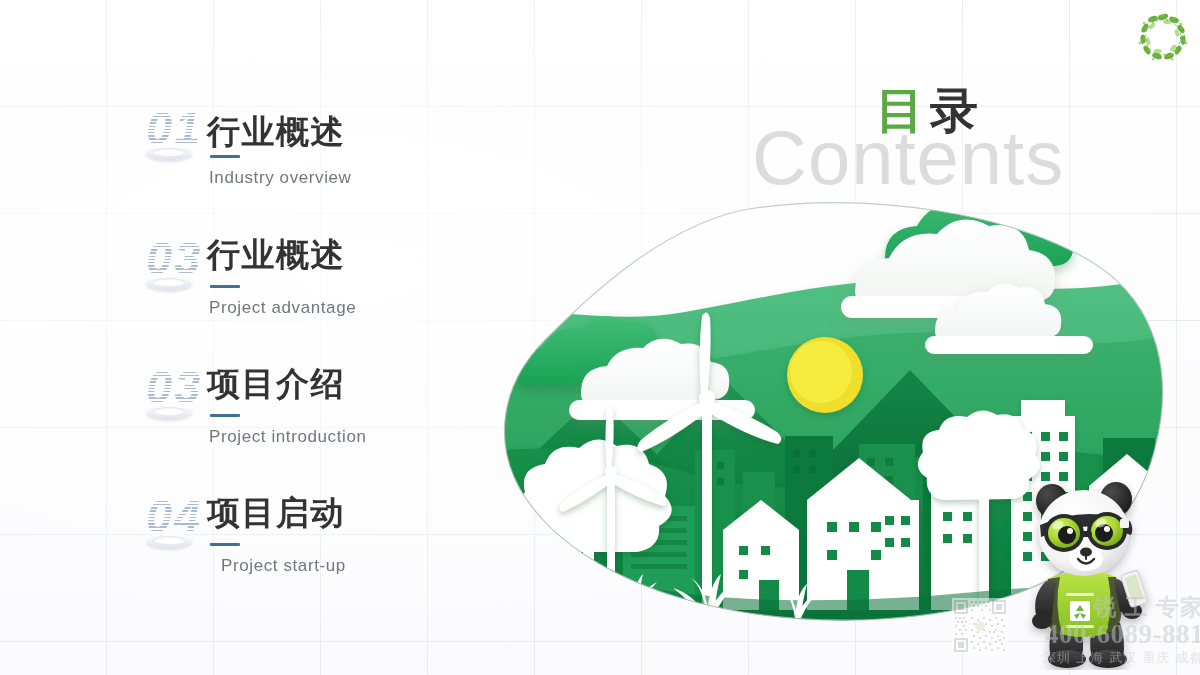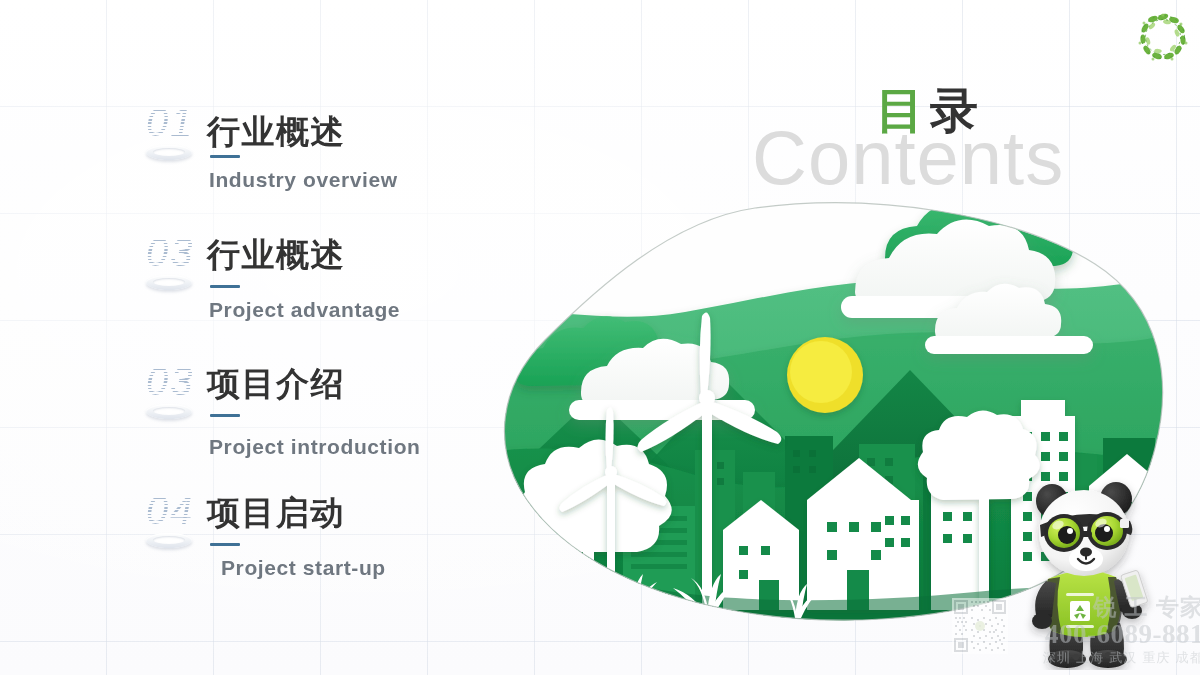--- a/index.html
+++ b/index.html
@@ -64,22 +64,22 @@
   }
   .title-main .cn-green { color:#5ba844; }
   .title-main .cn-dark  { color:#333333; }
 
   
   .toc { position:absolute; left:0; top:0; }
   .toc-item { position:absolute; }
 
   .num {
     position:absolute;
-    font-size:40px;
-    font-weight:400;
+    font-size:47px;
+    font-weight:700;
     font-style:italic;
     letter-spacing:2px;
     color:#c2cedd;
     -webkit-text-stroke:0px;
     background-image:repeating-linear-gradient(
       180deg,
       #aabbd0 0px, #aabbd0 1.4px,
       rgba(255,255,255,0) 1.4px, rgba(255,255,255,0) 3.2px);
     -webkit-background-clip:text;
     background-clip:text;
@@ -113,22 +113,22 @@
     white-space:nowrap;
   }
   .dash {
     position:absolute;
     width:30px; height:3px;
     background:#3f7196;
     border-radius:1px;
   }
   .en-title {
     position:absolute;
-    font-size:21px;
-    font-weight:700;
+    font-size:17px;
+    font-weight:400;
     color:#6f7780;
     letter-spacing:.6px;
     white-space:nowrap;
   }
 
   
   .illo {
     position:absolute; left:455px; top:200px;
     width:720px; height:430px;
   }
@@ -240,21 +240,21 @@
       <div class="cn-title" style="left:207px; top:233px;">行业概述</div>
       <div class="dash" style="left:210px; top:285px;"></div>
       <div class="en-title" style="left:209px; top:298px;">Project advantage</div>
     </div>
 
     <div class="toc-item">
       <div class="num" style="left:146px; top:359px;">03</div>
       <div class="pedestal" style="left:146px; top:404px;"></div>
       <div class="cn-title" style="left:207px; top:362px;">项目介绍</div>
       <div class="dash" style="left:210px; top:414px;"></div>
-      <div class="en-title" style="left:209px; top:427px;margin-top:8px;">Project introduction</div>
+      <div class="en-title" style="left:209px; top:427px;">Project introduction</div>
     </div>
 
     <div class="toc-item">
       <div class="num" style="left:146px; top:488px;">04</div>
       <div class="pedestal" style="left:146px; top:533px;"></div>
       <div class="cn-title" style="left:207px; top:491px;">项目启动</div>
       <div class="dash" style="left:210px; top:543px;"></div>
       <div class="en-title" style="left:209px; top:556px;margin-left:12px;">Project start-up</div>
     </div>
   </div>

